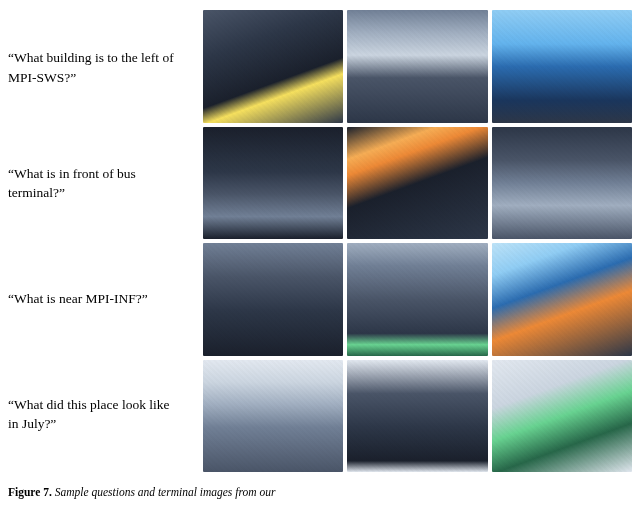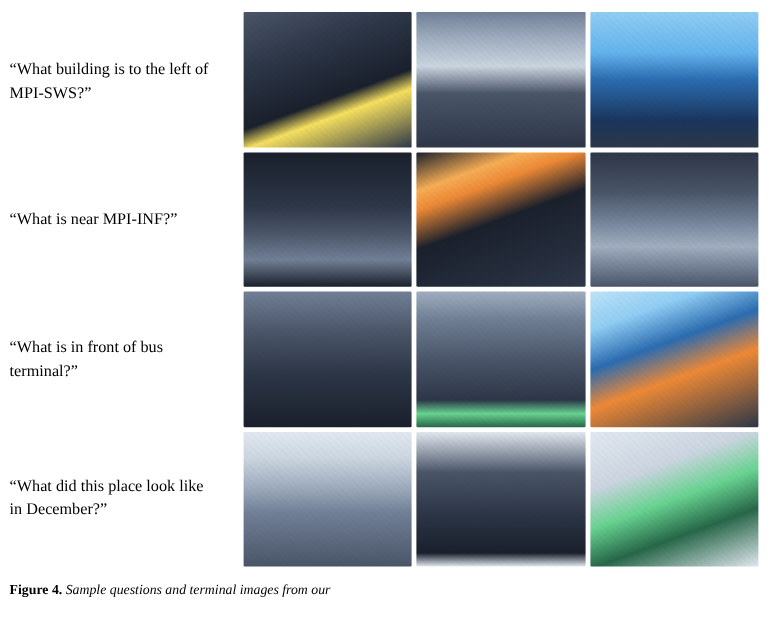--- a/index.html
+++ b/index.html
@@ -103,27 +103,27 @@
   </style>
 </head>
 <body>
 
 <div class="layout">
   <div class="questions-col">
     <div class="question-block">
       <span>“What  building is to the left of MPI-SWS?”</span>
     </div>
     <div class="question-block">
+      <span>“What is in front of bus terminal?”</span>
+    </div>
+    <div class="question-block">
       <span>“What is near MPI-INF?”</span>
     </div>
     <div class="question-block">
-      <span>“What is in front of bus terminal?”</span>
-    </div>
-    <div class="question-block">
-      <span>“What did this place look like in December?”</span>
+      <span>“What did this place look like in July?”</span>
     </div>
   </div>
 
   <div class="images-col">
 
     <div class="image-row">
       <div class="img-placeholder r1i1"></div>
       <div class="img-placeholder r1i2"></div>
       <div class="img-placeholder r1i3"></div>
     </div>
@@ -142,14 +142,14 @@
 
     <div class="image-row">
       <div class="img-placeholder r4i1"></div>
       <div class="img-placeholder r4i2"></div>
       <div class="img-placeholder r4i3"></div>
     </div>
   </div>
 </div>
 
 <div class="figure-caption">
-  <span class="caption-label">Figure 4.</span><span> Sample questions and terminal images from our</span>
+  <span class="caption-label">Figure 7.</span><span> Sample questions and terminal images from our</span>
 </div>
 
 </body></html>

